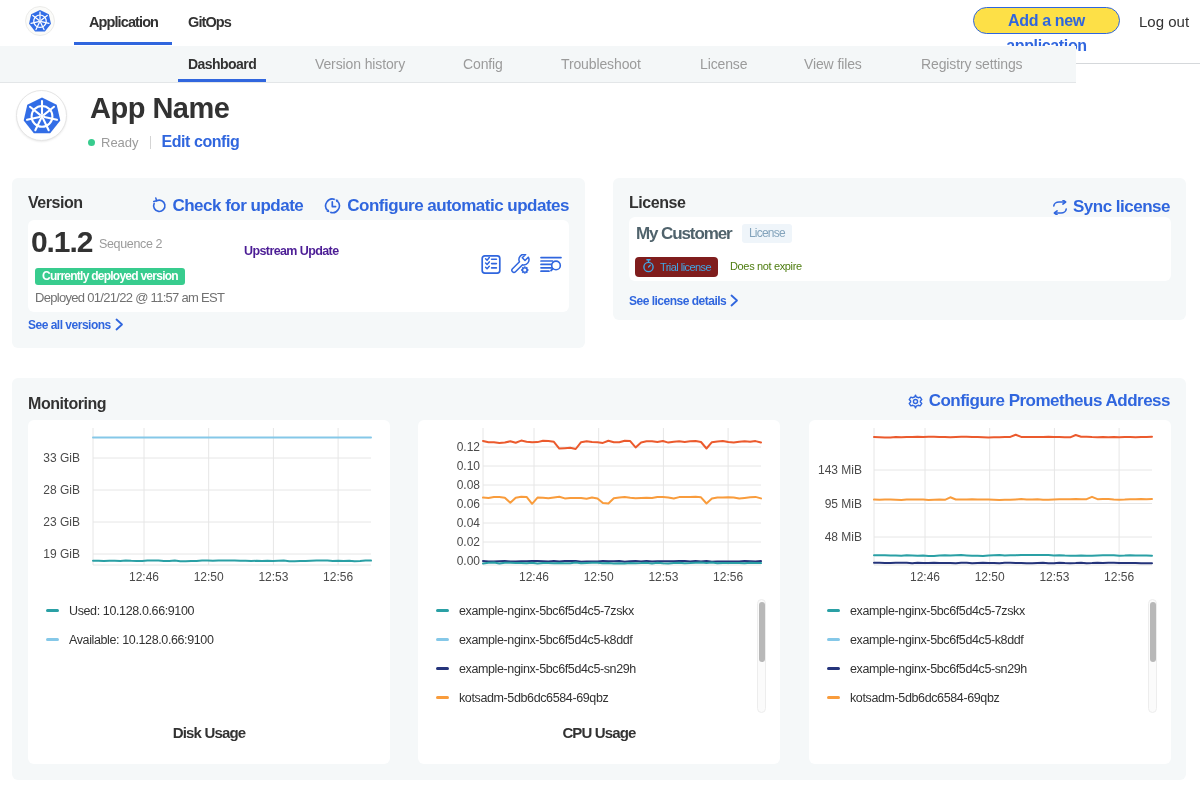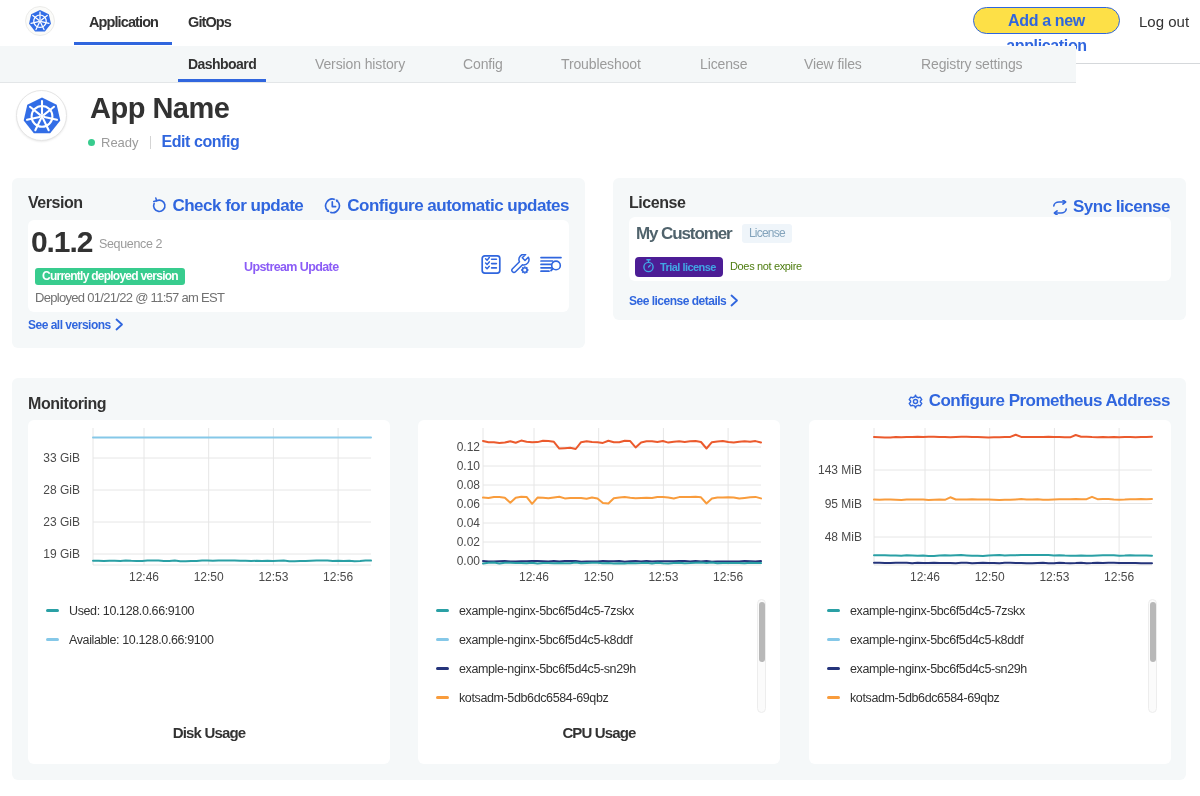--- a/index.html
+++ b/index.html
@@ -27,26 +27,26 @@
 .card { position:absolute; background:#F5F8F9; border-radius:6px; }
 .cardhead { position:absolute; left:16px; top:16px; font-size:16px; font-weight:700; color:#323232; letter-spacing:-0.45px; }
 .headlinks { position:absolute; top:19px; right:16px; font-size:17px; font-weight:700; color:#3066DE; letter-spacing:-0.5px; }
 .whitecard { position:absolute; background:#fff; border-radius:6px; }
 .seelink { position:absolute; left:16px; font-size:12px; font-weight:700; color:#3066DE; letter-spacing:-0.5px; }
 
 .vernum { position:absolute; left:31px; top:227px; font-size:30px; line-height:30px; font-weight:700; color:#323232; letter-spacing:-1.1px; }
 .seq { position:absolute; left:99px; top:237px; font-size:12.5px; font-weight:400; color:#9B9B9B; letter-spacing:-0.35px; }
 .greentag { position:absolute; left:35px; top:268px; height:17px; background:#38CC8E; border-radius:3px; color:#fff; font-size:12px; font-weight:700; letter-spacing:-0.75px; line-height:17px; padding:0 7px; }
 .deployed { position:absolute; left:35px; top:290px; font-size:13px; font-weight:400; color:#717171; letter-spacing:-0.7px; }
-.upstream { position:absolute; left:244px; top:260px; font-size:12.5px; font-weight:700; color:#8b5cf6; letter-spacing:-0.6px; }
+.upstream { position:absolute; left:244px; top:244px; font-size:12.5px; font-weight:700; color:#4c1d95; letter-spacing:-0.6px; }
 .vericons { position:absolute; left:481px; top:254px; display:flex; gap:9px; align-items:center; }
 
 .custname { position:absolute; left:636px; top:213px; font-size:17px; font-weight:700; color:#50636C; letter-spacing:-1.1px;margin-top:11px; }
 .unstable { position:absolute; left:742px; top:224px; height:19px; line-height:19px; padding:0 7px; background:#EFF5FA; border-radius:3px; color:#84A4BC; font-size:12px; font-weight:400; letter-spacing:-0.8px; }
-.trialpill { position:absolute; left:635px; top:257px; height:20px; line-height:20px; padding:0 7px; background:#4c1d95; border-radius:4px; color:#41A6E4; font-size:11px; font-weight:700; letter-spacing:-0.55px; }
+.trialpill { position:absolute; left:635px; top:257px; height:20px; line-height:20px; padding:0 7px; background:#7f1d1d; border-radius:4px; color:#41A6E4; font-size:11px; font-weight:400; letter-spacing:-0.55px; }
 .noexpire { position:absolute; left:730px; top:260px; font-size:11px; font-weight:400; color:#4d7c0f; letter-spacing:-0.35px; }
 
 .chartcard { position:absolute; top:42px; width:362px; height:344px; background:#fff; border-radius:6px; }
 .lrow { height:29px; display:flex; align-items:center; }
 .dash { width:13px; height:3px; border-radius:1.5px; margin-left:18px; flex:none; }
 .ltext { margin-left:10px; font-size:12.5px; color:#323232; letter-spacing:-0.38px; }
 .legend { position:absolute; left:0; top:176px; width:340px; height:120px; overflow:hidden; }
 .sbtrack { position:absolute; left:339px; top:179px; width:9px; height:114px; background:#fbfbfb; border:1px solid #ededed; border-radius:5px; }
 .sbthumb { position:absolute; left:0.5px; top:2px; width:6px; height:60px; background:#b8b8b8; border-radius:3px; }
 .ctitle { position:absolute; left:0; top:304px; width:362px; text-align:center; font-size:15px; font-weight:700; color:#323232; letter-spacing:-0.85px; }

